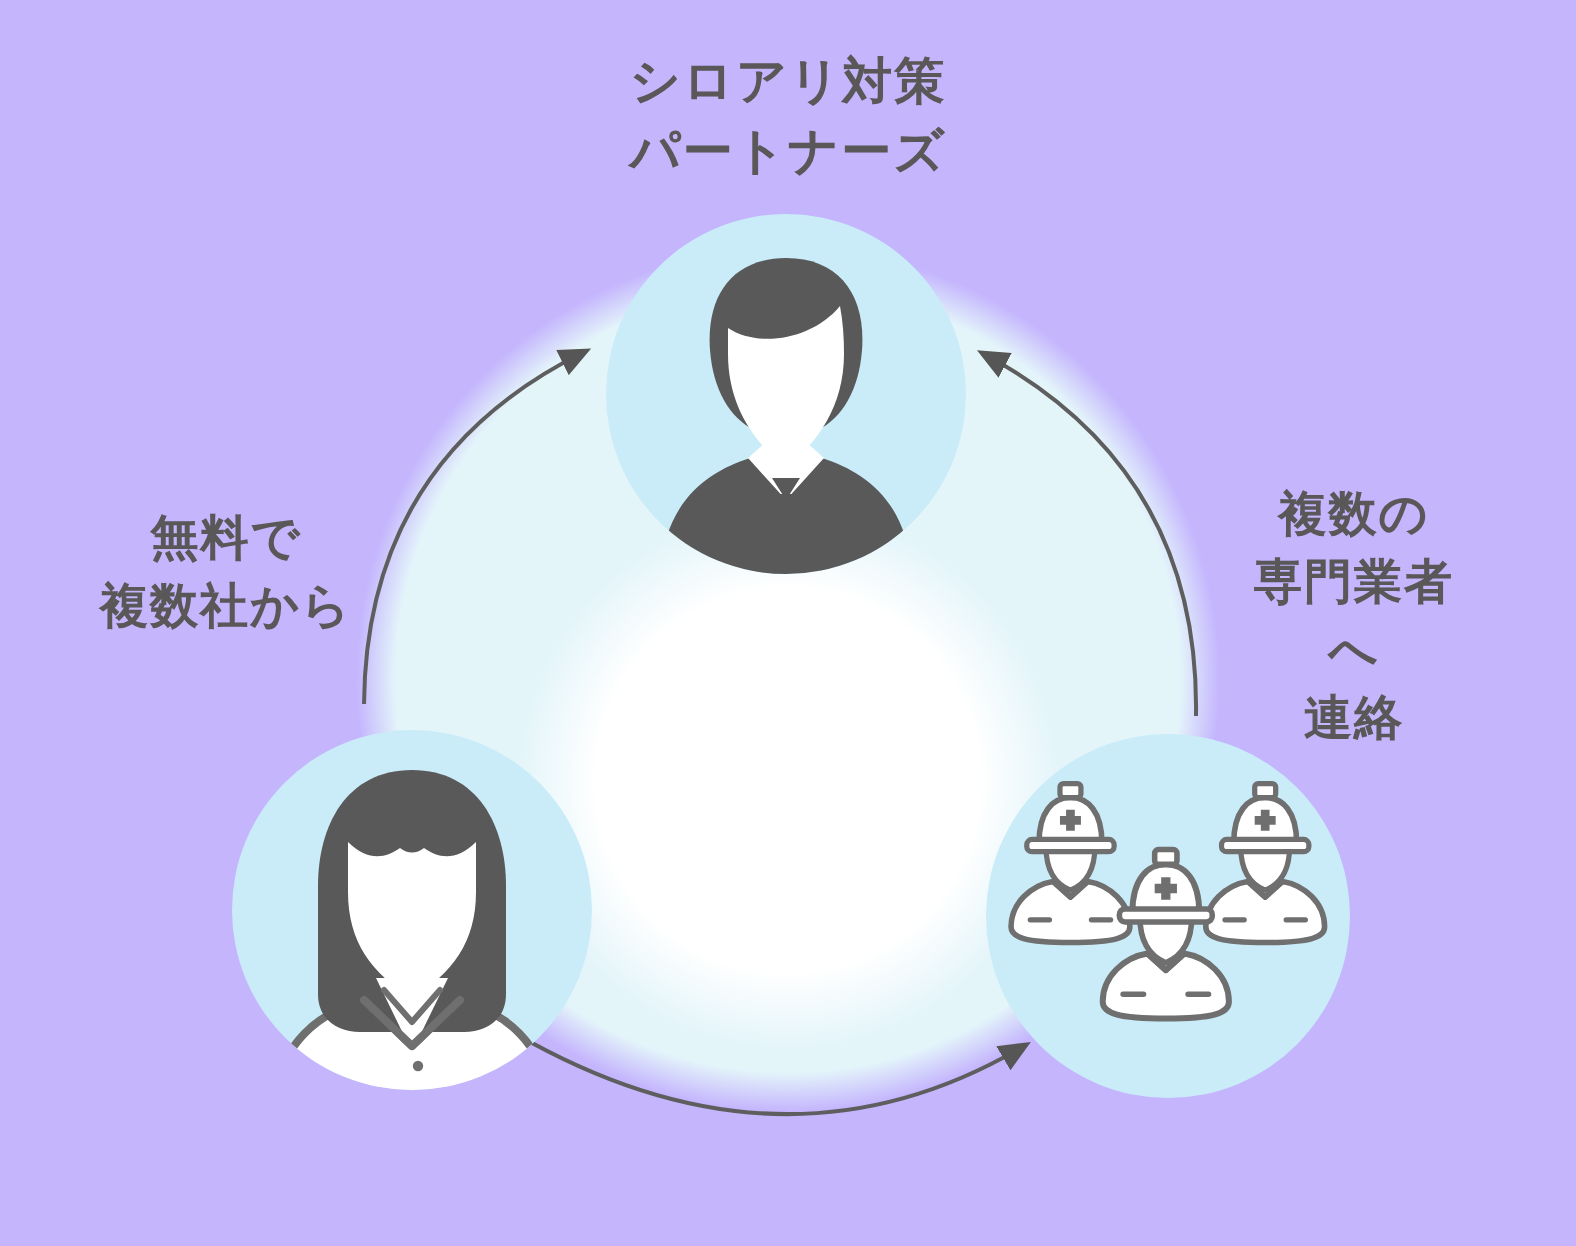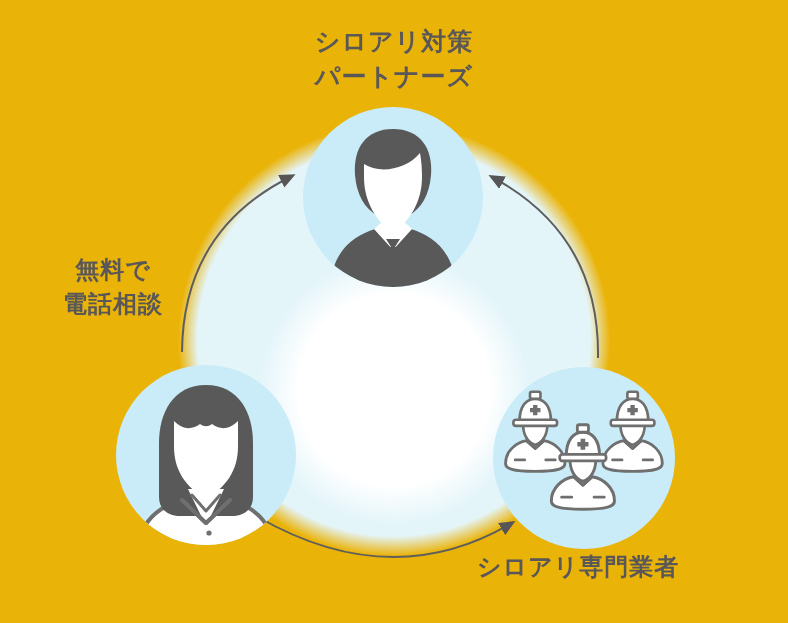--- a/index.html
+++ b/index.html
@@ -1,17 +1,17 @@
 <!DOCTYPE html>
 <html><head>
 <meta charset="utf-8">
 <style>
   html,body{margin:0;padding:0;background:#ffffff;}
   .canvas{
-    position:relative;width:788px;height:623px;overflow:hidden;background:#eab308;
+    position:relative;width:788px;height:623px;overflow:hidden;background:#c4b5fd;
     font-family:"Liberation Sans","DejaVu Sans",sans-serif;
     color:#595757;
   }
   
   .ring{
     position:absolute;left:176px;top:122px;width:436px;height:436px;
     background:
       radial-gradient(circle at 50% 61.5%, #ffffff 0 96px, rgba(255,255,255,0) 134px),
       radial-gradient(circle at 50% 50%, #e4f5fa 0 196px, rgba(228,245,250,0) 216px);
   }
@@ -96,18 +96,20 @@
           <rect x="15" y="36" width="50" height="7" rx="3" fill="#ffffff" stroke="#6f6f6f" stroke-width="3"></rect>
           <rect x="34" y="4" width="12" height="8" rx="2" fill="#ffffff" stroke="#6f6f6f" stroke-width="3"></rect>
           <path d="M40 19 L40 31 M34 25 L46 25" stroke="#6f6f6f" stroke-width="5"></path>
         </g>
       </defs>
       <use href="#worker" transform="translate(8,10) scale(0.96)"></use>
       <use href="#worker" transform="translate(115,10) scale(0.96)"></use>
       <use href="#worker" transform="translate(58,46) scale(1.02)"></use>
     </svg>
   </div>
-  <div class="lbl lbl-contractors z3">シロアリ専門業者</div>
 
   <div class="edge-lbl edge-phone">無料で
-電話相談</div>
+複数社から</div>
+  <div class="edge-lbl edge-contact">複数の
+専門業者へ
+連絡</div>
 
 </div>
 
 </body></html>

